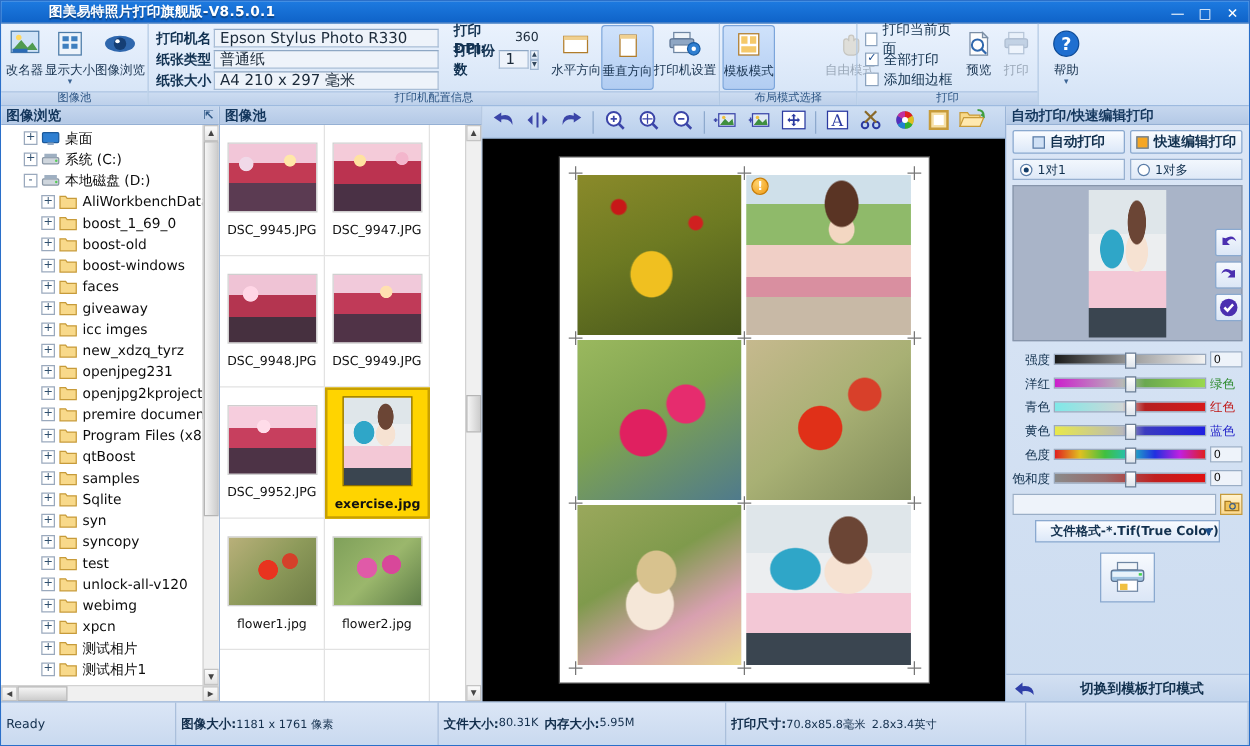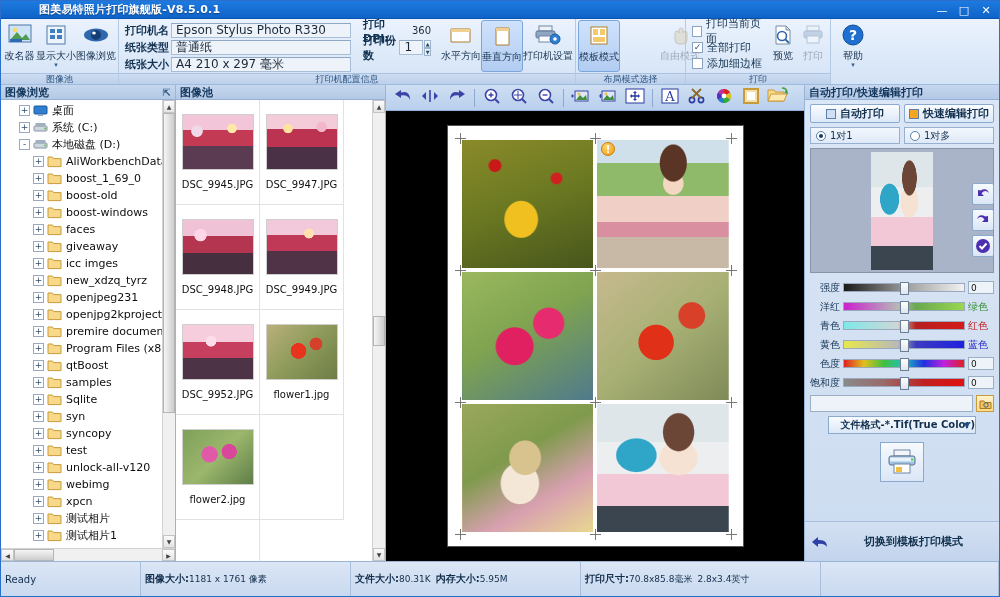--- a/index.html
+++ b/index.html
@@ -181,21 +181,21 @@
           color:#111; padding-left:2px; line-height:12px;}
   .scolorlab { width:26px; font-size:10px; }
   .sfield { flex:1; height:17px; background:#eef3fa; border:1px solid #9aaec6; }
   .fmtsel { height:18px; background:linear-gradient(#fafcff,#dce8f8); border:1px solid #8aa9cf;
             display:flex; align-items:center; justify-content:flex-end; font-size:10px; color:#12314f;
             position:relative; font-weight:bold; margin:0 18px;}
   .fmtsel .arr { position:absolute; right:5px; font-size:8px; color:#1b4f8c;}
   .printbigwrap { display:flex; justify-content:center; margin-top:4px;}
   .printbig { width:44px; height:40px; background:linear-gradient(#f7fafe,#dbe6f6);
               border:1px solid #8aa9cf; display:flex; align-items:center; justify-content:center;}
-  .switchbar { height:40px; border-top:1px solid #a8bedd; display:flex; align-items:center;
+  .switchbar { height:22px; border-top:1px solid #a8bedd; display:flex; align-items:center;
                gap:6px; padding:0 6px; background:linear-gradient(#d3e0f2,#c2d4ec);}
   .switchbar .lbl { flex:1; text-align:center; font-size:11px; color:#12314f; font-weight:bold;}
   .folderbtn { width:18px; height:17px; background:linear-gradient(#fff3cf,#ffd98a);
                border:1px solid #c79b3a; display:flex; align-items:center; justify-content:center;}
 
   
   .statusbar { flex:0 0 14px; display:flex; background:linear-gradient(#dbe6f6,#c9d9ef);
                border-top:1px solid #9ab4d6; font-size:10px; color:#132f4d; align-items:center;}
   .scell { height:14px; display:flex; align-items:center; padding:17px 4px;
            border-right:1px solid #aabfdb; white-space:nowrap; overflow:hidden;}
@@ -628,20 +628,24 @@
               <div class="img" style="background-image:radial-gradient(circle at 25% 28%,#ffd6e6 0 9%,transparent 10%),linear-gradient(180deg,#efc3d5 0 30%,#b43550 30% 62%,#46303f 62% 100%);"></div>
               <div class="nm">DSC_9948.JPG</div>
             </div>
             <div class="thcell">
               <div class="img" style="background-image:radial-gradient(circle at 60% 25%,#ffe0b0 0 8%,transparent 9%),linear-gradient(180deg,#f1c9da 0 27%,#c03a58 27% 58%,#503347 58% 100%);"></div>
               <div class="nm">DSC_9949.JPG</div>
             </div>
             <div class="thcell">
               <div class="img" style="background-image:radial-gradient(circle at 40% 30%,#ffdce9 0 9%,transparent 10%),linear-gradient(180deg,#f6cddd 0 32%,#c73f5e 32% 62%,#4d3346 62% 100%);"></div>
               <div class="nm">DSC_9952.JPG</div>
+            </div>
+            <div class="thcell sel">
+              <div class="img" style="background-image:radial-gradient(ellipse at 62% 22%,#6b4535 0 13%,transparent 14%),radial-gradient(ellipse at 62% 42%,#f6e2d2 0 16%,transparent 17%),radial-gradient(ellipse at 30% 40%,#2fa6c8 0 15%,transparent 16%),linear-gradient(180deg,#dfe6ea 0 30%,#eceef0 30% 55%,#f3c8d6 55% 80%,#3a4550 80% 100%);width:56px;height:72px;"></div>
+              <div class="nm">exercise.jpg</div>
             </div>
             <div class="thcell">
               <div class="img" style="background-image:radial-gradient(circle at 45% 48%,#e8341f 0 16%,transparent 17%),radial-gradient(circle at 70% 35%,#d4402a 0 10%,transparent 11%),linear-gradient(135deg,#b9b07a,#8d9a5a 50%,#6e7d46);"></div>
               <div class="nm">flower1.jpg</div>
             </div>
             <div class="thcell">
               <div class="img" style="background-image:radial-gradient(circle at 38% 45%,#e05aa8 0 15%,transparent 16%),radial-gradient(circle at 66% 40%,#d8479a 0 13%,transparent 14%),linear-gradient(135deg,#7fa05a,#9bb76c 50%,#5f7e48);"></div>
               <div class="nm">flower2.jpg</div>
             </div>
             <div class="thcell"></div>

